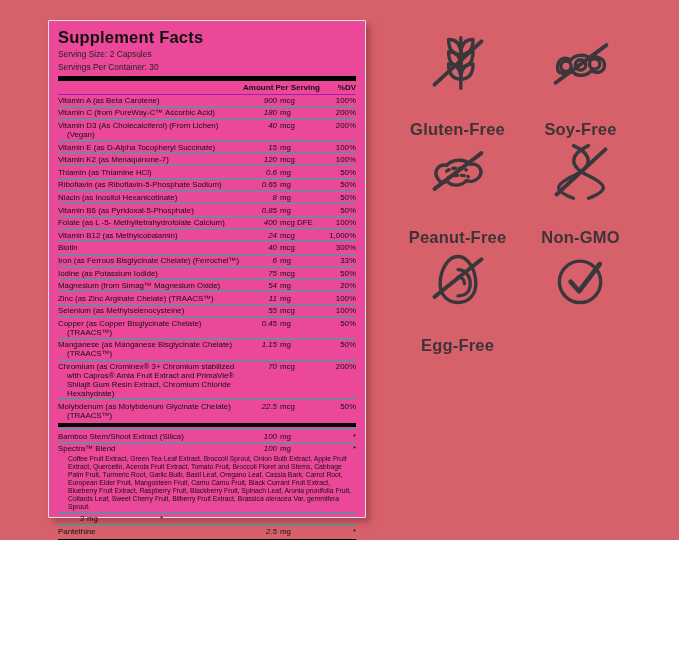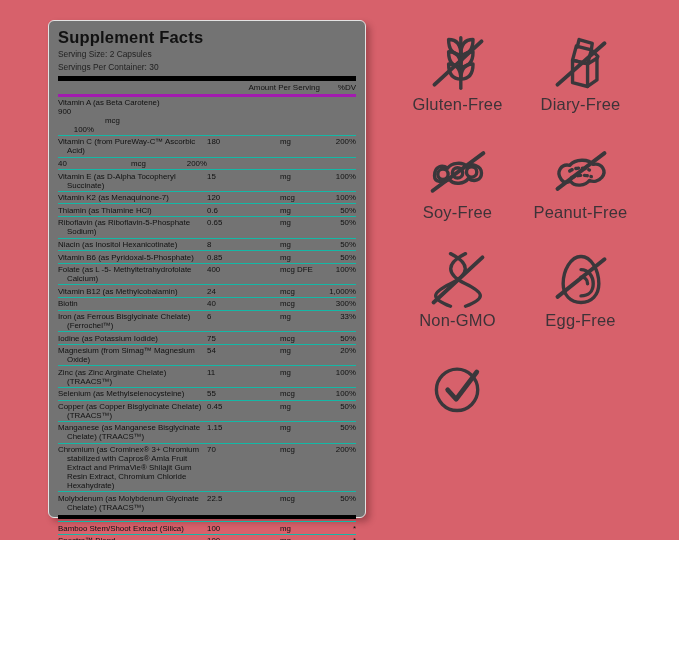--- a/index.html
+++ b/index.html
@@ -7,51 +7,51 @@
     width:679px;height:664px;position:relative;overflow:hidden;
     background:#ffffff;
     font-family:"Liberation Sans", sans-serif;
     -webkit-font-smoothing:antialiased;
   }
   .red-band{position:absolute;left:0;top:0;width:679px;height:540px;background:#D7616B;}
 
   
   .panel{
     position:absolute;left:48px;top:20px;width:318px;height:498px;
-    background:#737373;border:1px solid #e3e3e3;border-radius:6px;
+    background:#ec4899;border:1px solid #e3e3e3;border-radius:1px;
     box-shadow:4px 4px 6px rgba(70,20,25,0.35);
     padding:7px 9px 5px 9px;box-sizing:border-box;color:#111;
   }
   .sf-title{font-size:16.5px;font-weight:bold;letter-spacing:0.2px;line-height:19px;}
   .sf-serving{font-size:8.4px;line-height:11px;margin-top:2px;color:#222;}
   .bar-thick{height:4.5px;background:#000;margin:3px 0 0 0;}
-  .sf-header{display:flex;align-items:flex-end;font-size:8px;font-weight:normal;
-    padding:2px 0 2px 0;border-bottom:3px solid #a21caf;}
+  .sf-header{display:flex;align-items:flex-end;font-size:8px;font-weight:bold;
+    padding:2px 0 2px 0;border-bottom:1px solid #a21caf;}
   .hAmt{margin-left:auto;}
   .hDv{width:36px;text-align:right;}
   .srow{display:flex;font-size:7.9px;line-height:9px;padding:1.3px 0;border-top:1px solid #14b8a6;align-items:flex-start;}
-  #sf-rows .srow:first-child{border-top:none;flex-direction:column;}
+  #sf-rows .srow:first-child{border-top:none;}
   .rname{flex:1;padding-right:4px;padding-left:9px;text-indent:-9px;}
-  .rnum{width:26px;text-align:left;white-space:nowrap;}
-  .runit{width:40px;text-align:left;padding-left:3px;white-space:nowrap;margin-left:44px;}
+  .rnum{width:26px;text-align:right;white-space:nowrap;font-style:italic;}
+  .runit{width:40px;text-align:left;padding-left:3px;white-space:nowrap;}
   .rdv{width:36px;text-align:right;white-space:nowrap;}
   .rsub{font-size:6.8px;line-height:8px;padding:0 2px 1.5px 10px;color:#111;}
   .bar-mid{height:4.5px;background:#000;margin:2px 0;}
   .bar-bottom{height:3px;background:#000;margin:2px 0 3px 0;}
   .sf-footnote{font-size:8.8px;line-height:11px;color:#222;}
 
   
   .badges{
     position:absolute;left:396px;top:32px;width:246px;
     display:grid;grid-template-columns:123px 123px;grid-auto-rows:108px;
   }
   .badge{display:flex;flex-direction:column;align-items:center;text-align:center;}
   .badge svg{width:62px;height:62px;flex:0 0 auto;}
   .badge .blabel{
-    margin-top:1px;font-size:16.5px;font-weight:normal;letter-spacing:0.2px;
+    margin-top:26px;font-size:16.5px;font-weight:bold;letter-spacing:0.2px;
     color:#3E3338;line-height:19px;
   }
   .ic{stroke:#3A373B;stroke-width:3.6;fill:none;stroke-linecap:round;stroke-linejoin:round;}
   .ic-slash{stroke:#3A373B;stroke-width:4.2;stroke-linecap:round;}
 
   
   .bottom-band{position:absolute;left:0;top:540px;width:679px;height:124px;background:#fff;}
 </style>
 </head>
 <body>
@@ -74,20 +74,21 @@
         <div class="runit">mcg</div>
         <div class="rdv">100%</div>
       </div>
       <div class="srow">
         <div class="rname">Vitamin C (from PureWay-C™ Ascorbic Acid)</div>
         <div class="rnum">180</div>
         <div class="runit">mg</div>
         <div class="rdv">200%</div>
       </div>
       <div class="srow">
+        <div class="rname">Vitamin D3 (As Cholecalciferol) (From Lichen) (Vegan)</div>
         <div class="rnum">40</div>
         <div class="runit">mcg</div>
         <div class="rdv">200%</div>
       </div>
       <div class="srow">
         <div class="rname">Vitamin E (as D-Alpha Tocopheryl Succinate)</div>
         <div class="rnum">15</div>
         <div class="runit">mg</div>
         <div class="rdv">100%</div>
       </div>
@@ -234,33 +235,20 @@
         <path d="M36 37 C27 37 23 31 23 21 C32 21 36 27 36 37 Z"></path>
         <path d="M36 37 C45 37 49 31 49 21 C40 21 36 27 36 37 Z"></path>
         <path d="M36 50 C27 50 23 44 23 34 C32 34 36 40 36 50 Z"></path>
         <path d="M36 50 C45 50 49 44 49 34 C40 34 36 40 36 50 Z"></path>
       </g>
       <path class="ic-slash" d="M8 56 L58 10"></path>
     </svg>
     <span class="blabel">Gluten-Free</span>
   </div>
 
-  <div class="badge">
-    <svg viewBox="0 0 66 66">
-      <g class="ic">
-        <path d="M24 30 L28 15 L44 19 L40 34 Z"></path>
-        <path d="M29 16 L31 8 L45 12 L44 19"></path>
-        <path d="M24 30 L40 34 L40 58 L24 54 Z"></path>
-        <path d="M40 34 L50 28 L50 51 L40 58"></path>
-        <path d="M44 19 L51 26 L50 28"></path>
-      </g>
-      <path class="ic-slash" d="M8 56 L58 12"></path>
-    </svg>
-    <span class="blabel">Diary-Free</span>
-  </div>
 
   <div class="badge">
     <svg viewBox="0 0 66 66">
       <g class="ic">
         <path d="M8 38 C8 28 16 26 22 30 C26 24 38 23 42 28 C48 24 58 28 58 35 C58 43 50 45 44 41 C40 47 28 48 24 42 C16 46 8 45 8 38 Z"></path>
         <circle cx="17" cy="36.5" r="5.5"></circle>
         <circle cx="32.5" cy="35" r="5.5"></circle>
         <circle cx="47.5" cy="34" r="5.5"></circle>
       </g>
       <path class="ic-slash" d="M6 54 L60 14"></path>

